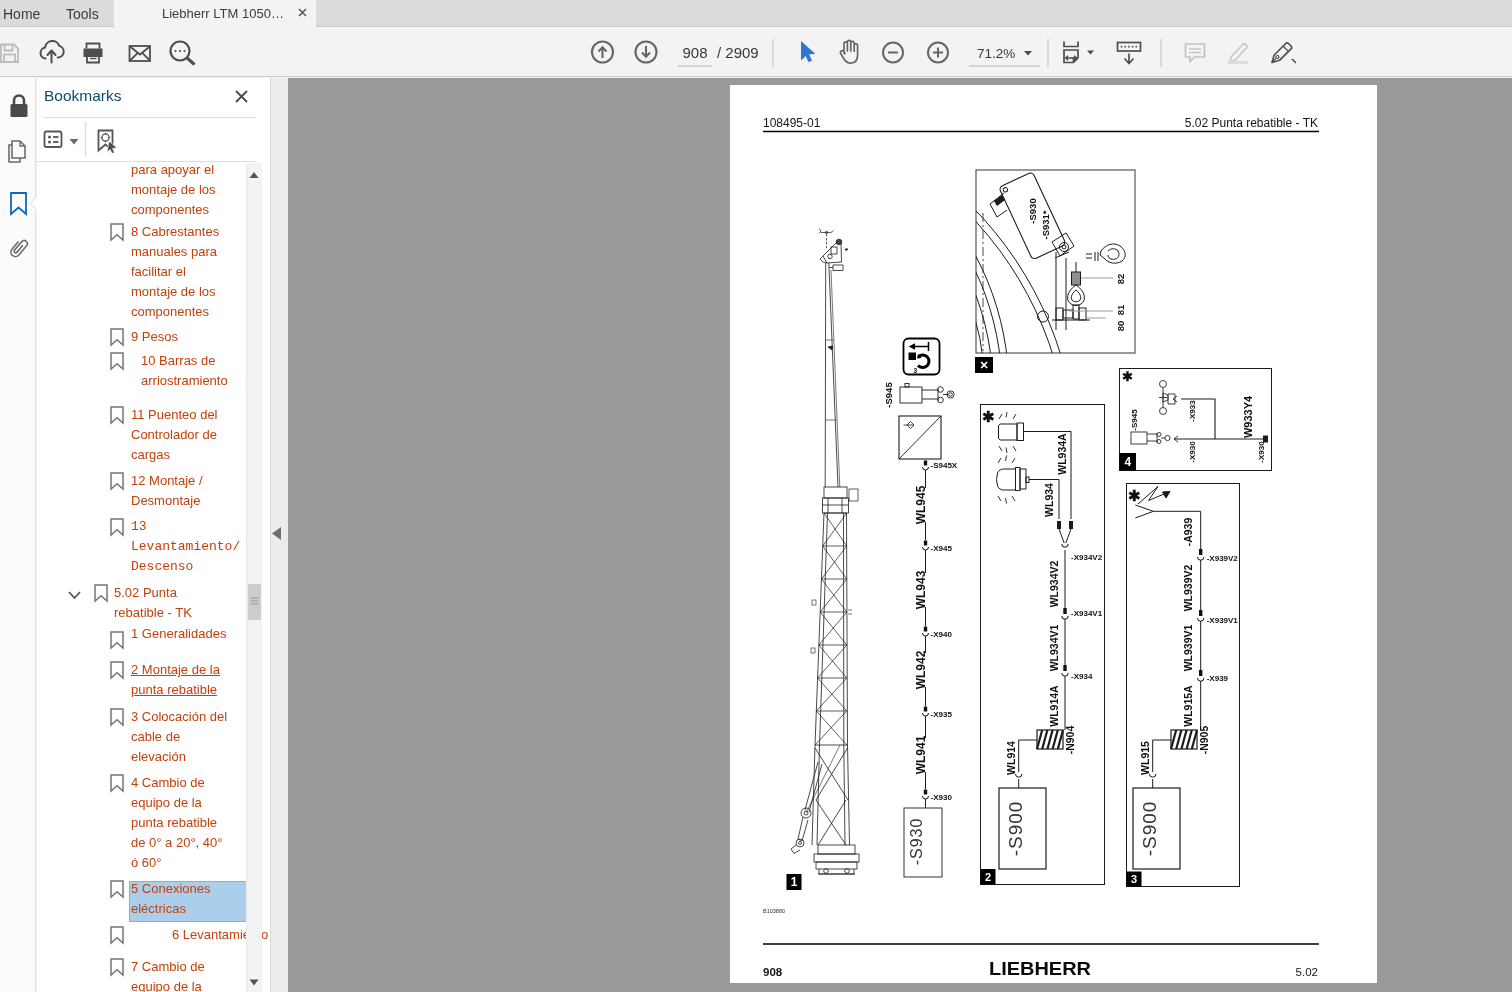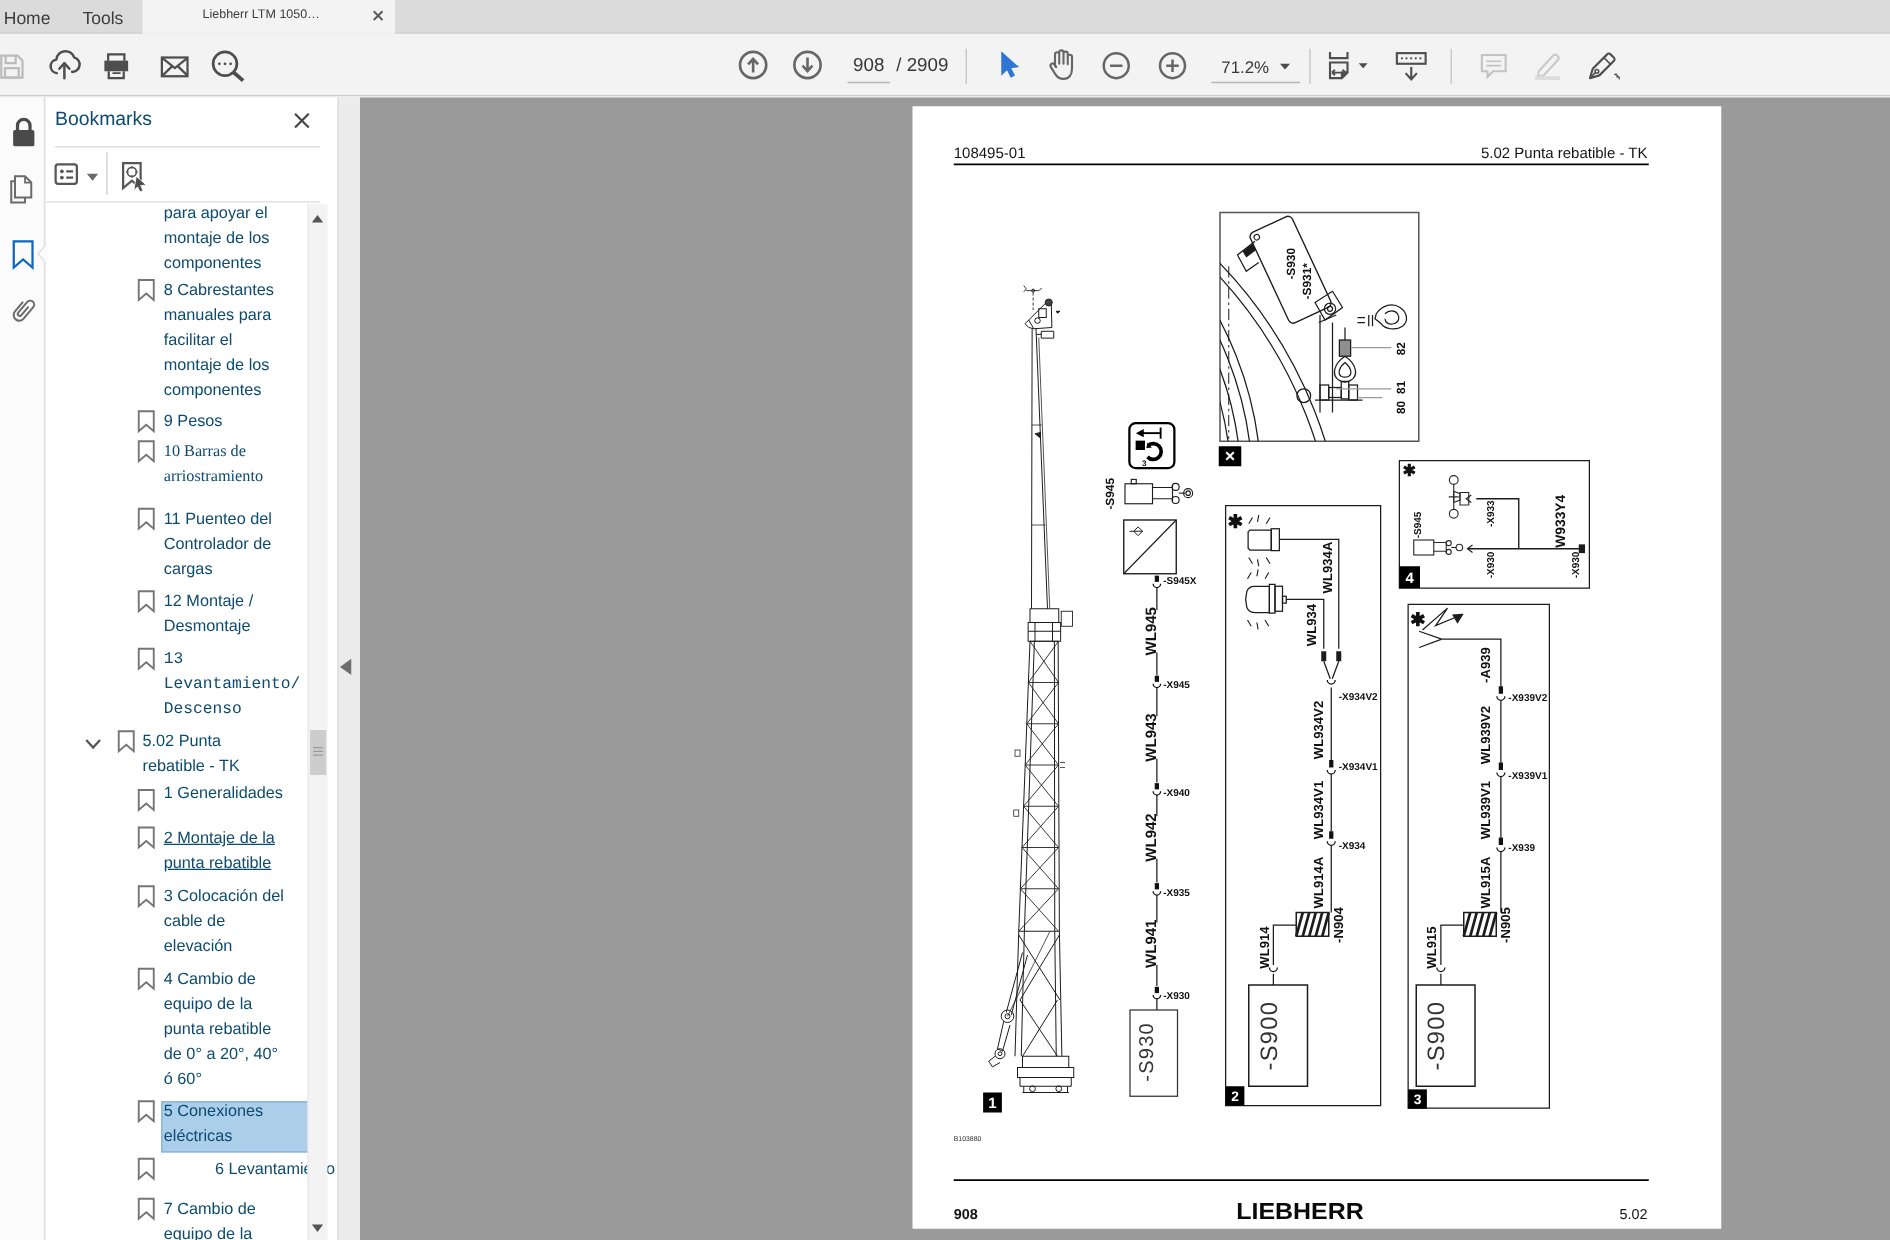--- a/index.html
+++ b/index.html
@@ -9,52 +9,52 @@
   #tabbar { position:absolute; left:0; top:0; width:1512px; height:27px; background:#dbdbdb; border-bottom:1px solid #c9c9c9; }
   #activetab { position:absolute; left:114px; top:0; width:202px; height:27px; background:#f3f3f3; }
   .tabtxt { position:absolute; top:6px; font-size:14px; color:#3c3c3c; white-space:nowrap; }
   #toolbar { position:absolute; left:0; top:27px; width:1512px; height:50px; background:#f3f3f3; border-bottom:1px solid #cbcbcb; }
   .tbtxt { position:absolute; color:#383838; white-space:nowrap; }
   #rail { position:absolute; left:0; top:78px; width:36px; height:914px; background:#fbfbfb; border-right:1px solid #dedede; }
   #panel { position:absolute; left:37px; top:78px; width:233px; height:914px; background:#ffffff; }
   #splitter { position:absolute; left:270px; top:78px; width:18px; height:914px; background:#ececec; border-left:1px solid #d9d9d9;}
   #docarea { position:absolute; left:288px; top:78px; width:1224px; height:914px; background:#9a9a9a; }
   #page { position:absolute; left:442px; top:7px; width:647px; height:898px; background:#ffffff; }
-  .bk { position:absolute; font-size:13px; line-height:20px; color:#0c4a6e; white-space:nowrap; }
+  .bk { position:absolute; font-size:13px; line-height:20px; color:#c2410c; white-space:nowrap; }
   #hl { position:absolute; left:129px; top:881px; width:118px; height:41px; background:#abceea; border:1px solid #84afd6; }
   #sbtrack { position:absolute; left:246px; top:163px; width:16px; height:829px; background:#f3f3f3; border-left:1px solid #e9e9e9; }
   #sbthumb { position:absolute; left:248px; top:584px; width:13px; height:36px; background:#cdcdcd; }
   .sep { position:absolute; background:#dcdcdc; }
 </style>
 </head>
 <body>
 <div id="app">
   <div id="tabbar"></div>
   <div id="activetab"></div>
   <div class="tabtxt" style="left:3px;">Home</div>
   <div class="tabtxt" style="left:66px;">Tools</div>
-  <div class="tabtxt" style="left:162px; font-size:10px;">Liebherr LTM 1050…</div>
+  <div class="tabtxt" style="left:162px; font-size:13px;">Liebherr LTM 1050…</div>
   <div id="toolbar"></div>
   <div class="tbtxt" style="left:678px; top:44px; width:34px; text-align:center; font-size:15px;">908</div>
   <div class="tbtxt" style="left:717px; top:44px; font-size:15px;">/ 2909</div>
   <div class="tbtxt" style="left:977px; top:46px; font-size:13.5px;">71.2%</div>
   <div id="rail"></div>
   <div id="panel"></div>
   <div id="splitter"></div>
   <div id="docarea">
       <div id="page"></div>
     </div>
   <div class="abs" style="left:44px; top:87px; font-size:15.5px; color:#0c4a6e;">Bookmarks</div>
   <div class="sep" style="left:44px; top:117px; width:212px; height:1px;"></div>
   <div class="sep" style="left:37px; top:161px; width:219px; height:1px;"></div>
   <div id="hl"></div>
   <div class="bk" style="left:131px; top:160px;">para apoyar el<br>montaje de los<br>componentes</div>
   <div class="bk" style="left:131px; top:222px;">8 Cabrestantes<br>manuales para<br>facilitar el<br>montaje de los<br>componentes</div>
   <div class="bk" style="left:131px; top:327px;">9 Pesos</div>
-  <div class="bk" style="left:131px; top:351px;font-family:Liberation Serif, serif;">10 Barras de<br>arriostramiento</div>
+  <div class="bk" style="left:141px; top:351px;">10 Barras de<br>arriostramiento</div>
   <div class="bk" style="left:131px; top:405px;">11 Puenteo del<br>Controlador de<br>cargas</div>
   <div class="bk" style="left:131px; top:471px;">12 Montaje /<br>Desmontaje</div>
   <div class="bk" style="left:131px; top:517px;font-family:Liberation Mono, monospace;">13<br>Levantamiento/<br>Descenso</div>
   <div class="bk" style="left:114px; top:583px;">5.02 Punta<br>rebatible - TK</div>
   <div class="bk" style="left:131px; top:624px;">1 Generalidades</div>
   <div class="bk" style="left:131px; top:660px;text-decoration:underline;">2 Montaje de la<br>punta rebatible</div>
   <div class="bk" style="left:131px; top:707px;">3 Colocación del<br>cable de<br>elevación</div>
   <div class="bk" style="left:131px; top:773px;">4 Cambio de<br>equipo de la<br>punta rebatible<br>de 0° a 20°, 40°<br>ó 60°</div>
   <div class="bk" style="left:131px; top:879px;">5 Conexiones<br>eléctricas</div>
   <div class="bk" style="left:131px; top:925px;margin-left:41px;">6 Levantamiento</div>

